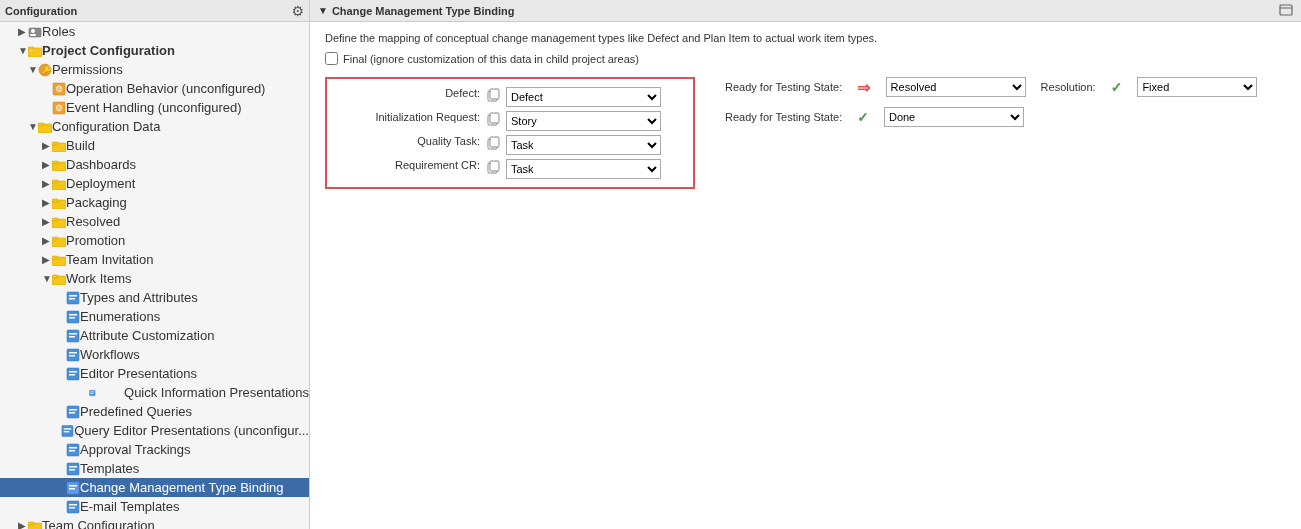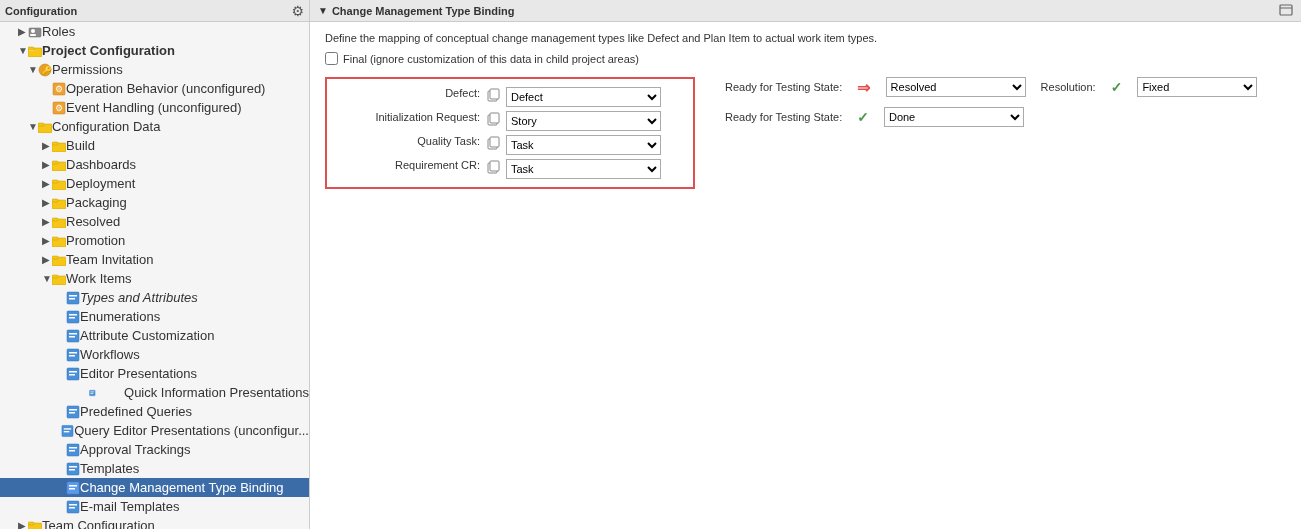--- a/index.html
+++ b/index.html
@@ -207,21 +207,21 @@
       <div class="tree-item" style="padding-left:4px;">
         <span class="indent" style="display:inline-block;width:38px;"></span>
         <span class="toggle">▼</span>
         <svg class="folder-icon" viewBox="0 0 14 12">
             <rect x="0" y="3" width="14" height="9" rx="1" fill="#f5c518" stroke="#c8a000" stroke-width="0.5"></rect>
             <rect x="0" y="2" width="6" height="3" rx="1" fill="#f5c518" stroke="#c8a000" stroke-width="0.5"></rect>
           </svg>
         <span class="item-label">Work Items</span>
       </div>
 
-      <div class="tree-item" style="padding-left:4px;font-style:italic;">
+      <div class="tree-item" style="padding-left:4px;">
         <span class="indent" style="display:inline-block;width:52px;"></span>
         <span class="toggle" style="width:10px;"></span>
         <svg class="item-icon-svg" viewBox="0 0 14 14">
             <rect x="1" y="1" width="12" height="12" rx="1" fill="#4a90d9" stroke="#2a70b9" stroke-width="0.5"></rect>
             <rect x="3" y="4" width="8" height="1.5" fill="white"></rect>
             <rect x="3" y="7" width="6" height="1.5" fill="white"></rect>
           </svg>
         <span class="item-label">Types and Attributes</span>
       </div>
 

